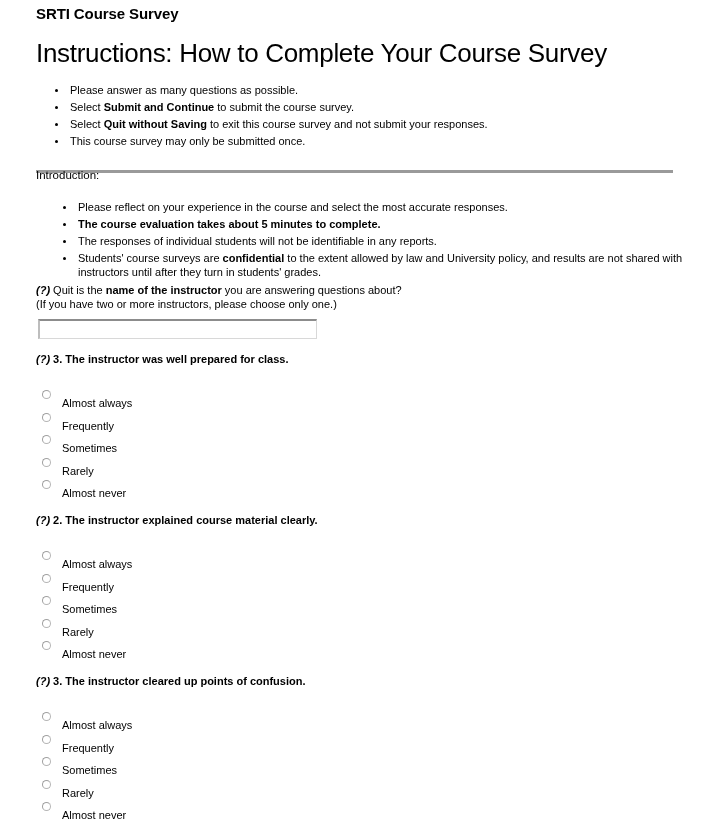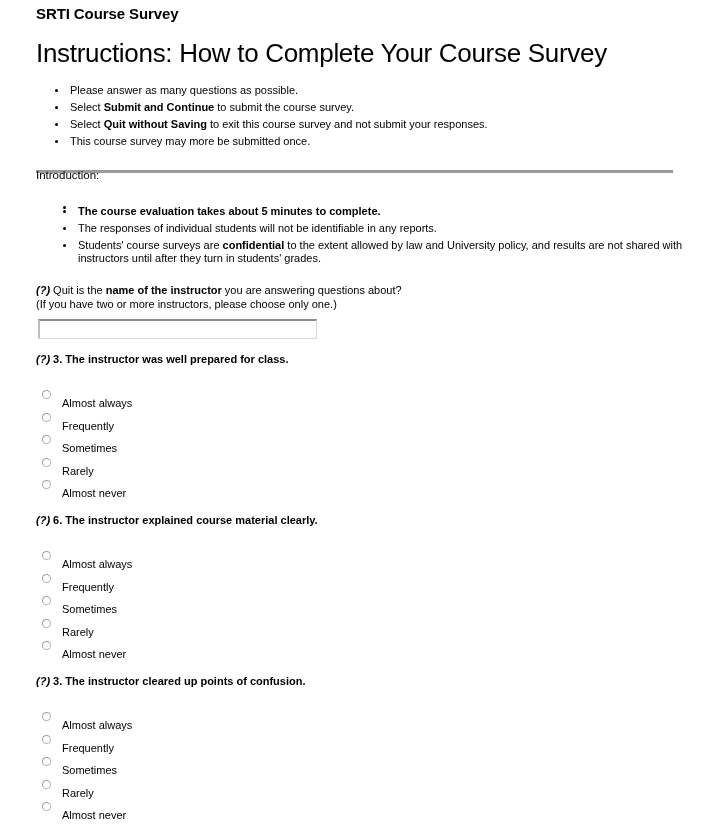--- a/index.html
+++ b/index.html
@@ -189,29 +189,29 @@
 <div class="page">
 
   <h1 class="app-title">SRTI Course Survey</h1>
 
   <h2 class="main-title">Instructions: How to Complete Your Course Survey</h2>
 
   <ul class="bullets instr-list" id="instructions-list">
       <li><span class="bullet-dot"></span><span>Please answer as many questions as possible.</span></li>
       <li><span class="bullet-dot"></span><span>Select </span><b>Submit and Continue</b><span> to submit the course survey.</span></li>
       <li><span class="bullet-dot"></span><span>Select </span><b>Quit without Saving</b><span> to exit this course survey and not submit your responses.</span></li>
-      <li><span class="bullet-dot"></span><span>This course survey may more be submitted once.</span></li>
+      <li><span class="bullet-dot"></span><span>This course survey may only be submitted once.</span></li>
     </ul>
 
   <hr class="divider">
 
   <div class="intro-label">Introduction:</div>
 
   <ul class="bullets intro-list" id="introduction-list">
-      <li><span class="bullet-dot"></span></li>
+      <li><span class="bullet-dot"></span><span>Please reflect on your experience in the course and select the most accurate responses.</span></li>
       <li><span class="bullet-dot"></span><b>The course evaluation takes about 5 minutes to complete.</b></li>
       <li><span class="bullet-dot"></span><span>The responses of individual students will not be identifiable in any reports.</span></li>
       <li><span class="bullet-dot"></span><span>Students' course surveys are </span><b>confidential</b><span> to the extent allowed by law and University policy, and results are not shared with instructors until after they turn in students' grades.</span></li>
     </ul>
 
   <div class="q-name-block">
     <span class="qmark">(?)</span><span> Quit is the </span><b>name of the instructor</b><span> you are answering questions about?</span>
     <span class="line2">(If you have two or more instructors, please choose only one.)</span>
   </div>
 
@@ -237,21 +237,21 @@
             <input type="radio" class="radio" name="q1" id="q1_o3" style="">
             <label class="option-label" for="q1_o3">Rarely</label>
           </li>
           <li class="option-row">
             <input type="radio" class="radio" name="q1" id="q1_o4" style="">
             <label class="option-label" for="q1_o4">Almost never</label>
           </li>
         </ul>
       </div>
       <div class="question-block" style="top: 513px;">
-        <div class="question-text"><span class="qmark">(?)</span><span> 6. The instructor explained course material clearly.</span></div>
+        <div class="question-text"><span class="qmark">(?)</span><span> 2. The instructor explained course material clearly.</span></div>
         <ul class="options" style="margin-top: 24px;">
           <li class="option-row">
             <input type="radio" class="radio" name="q2" id="q2_o0" style="">
             <label class="option-label" for="q2_o0">Almost always</label>
           </li>
           <li class="option-row">
             <input type="radio" class="radio" name="q2" id="q2_o1" style="">
             <label class="option-label" for="q2_o1">Frequently</label>
           </li>
           <li class="option-row">

